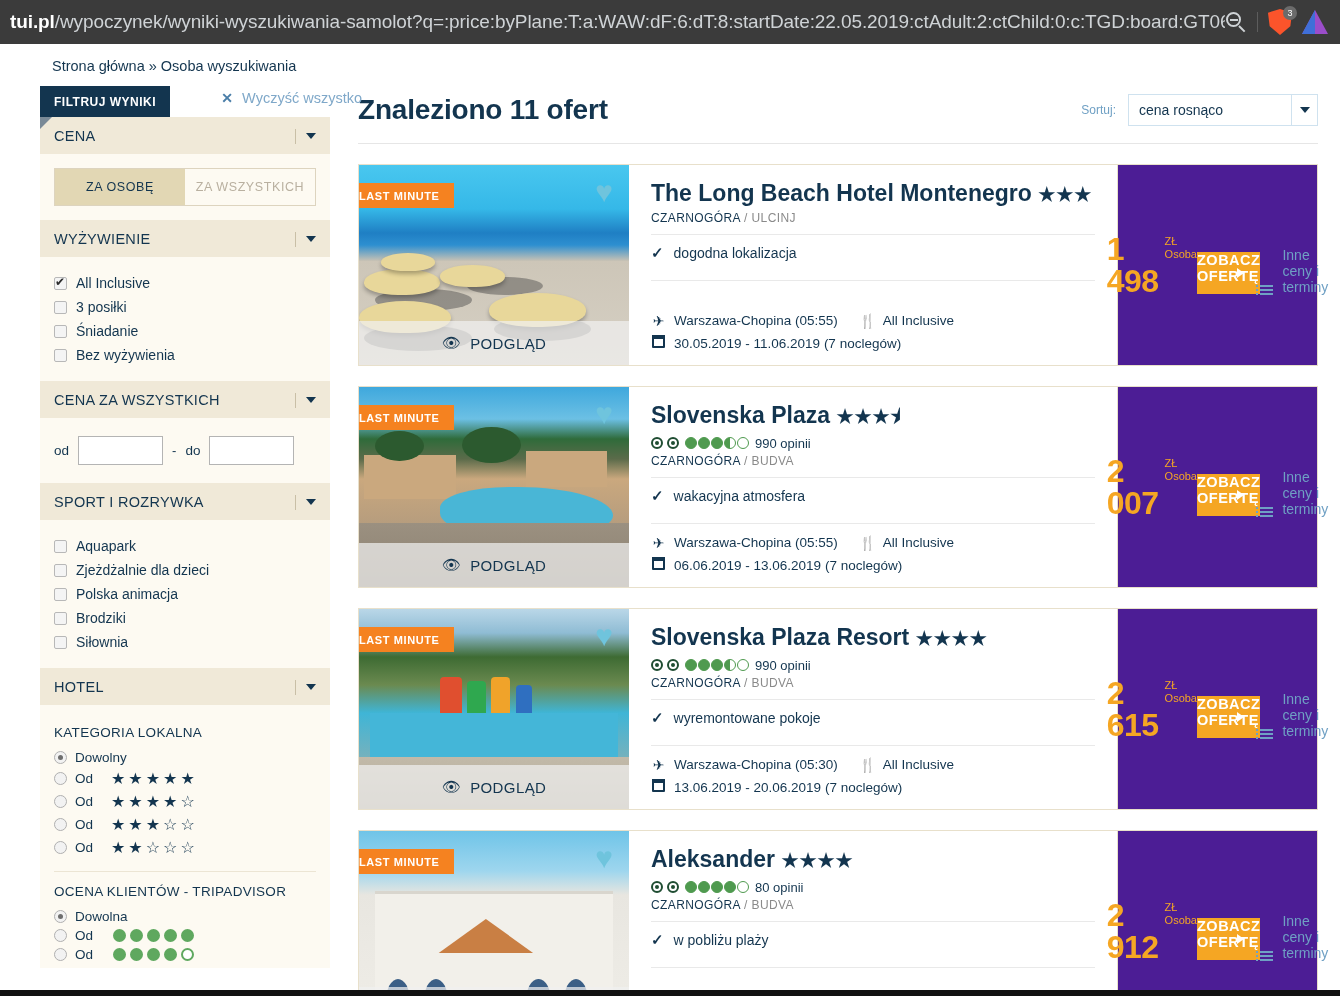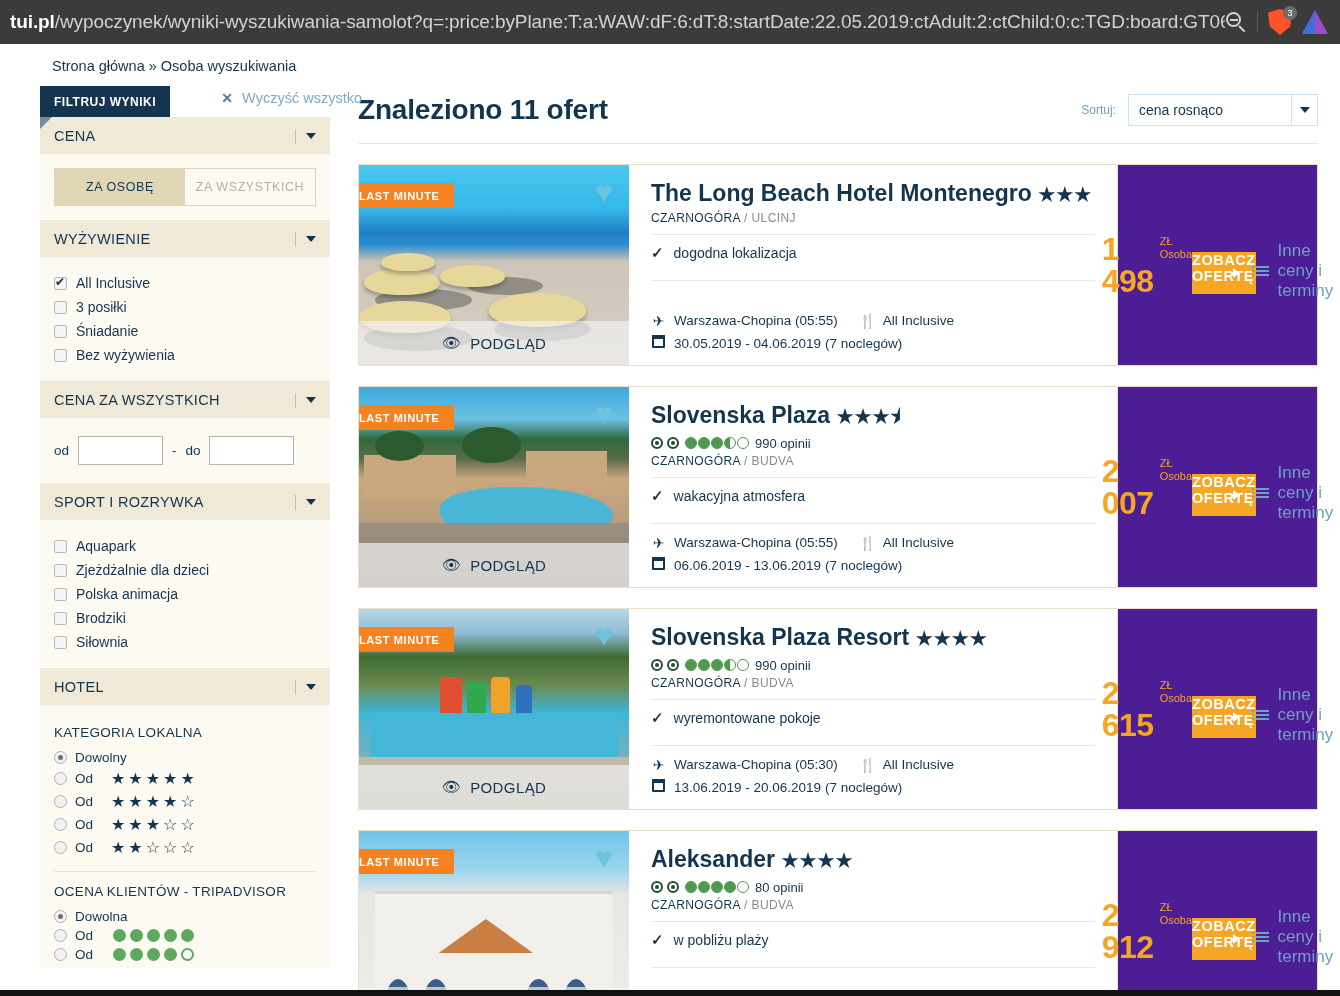--- a/index.html
+++ b/index.html
@@ -304,22 +304,22 @@
     margin-top: 16px; width: 186px; height: 42px; background: #f5a623; color: #fff;
     font-size: 14.5px; font-weight: bold; letter-spacing: .5px;
     display: flex; justify-content: center; position: relative;
   }
   .btn-offer .arrow {
     position: absolute; right: 16px; top: 50%; transform: translateY(-50%);
     width: 0; height: 0; border-top: 5px solid transparent;
     border-bottom: 5px solid transparent; border-left: 7px solid #fff;
   }
   .other-prices {
-    margin-top: 12px; display: flex; align-items: center; gap: 9px;
-    font-size: 17px; color: #6fa0c4;
+    margin-top: 12px; display: flex; align-items: flex-end; gap: 9px;
+    font-size: 14px; color: #6fa0c4;
   }
   .list-ic { display: flex; flex-direction: column; gap: 2px; }
   .list-ic i {
     display: block; width: 13px; height: 2px; background: #6fa0c4; position: relative;
   }
   .list-ic i::before {
     content: ""; position: absolute; left: -4px; top: 0; width: 2px; height: 2px;
     background: #6fa0c4;
   }
 
@@ -615,21 +615,21 @@
           <div class="offer-meta">
             <div class="meta-line">
               <span class="meta-ic">✈</span>
               <span>Warszawa-Chopina (05:55)</span>
               <span class="meta-spacer"></span>
               <span class="meta-ic">🍴</span>
               <span>All Inclusive</span>
             </div>
             <div class="meta-line">
               <span class="meta-ic"><span class="cal-ic"></span></span>
-              <span>30.05.2019 - 04.06.2019 (7 noclegów)</span>
+              <span>30.05.2019 - 11.06.2019 (7 noclegów)</span>
             </div>
           </div>
         </div>
         <div class="offer-price">
           <div class="price-line">
             <span class="price-amount">1 498</span>
             <span class="price-unit"><span>ZŁ</span><br><span>Osoba</span></span>
           </div>
           <div class="btn-offer">
             <span>ZOBACZ OFERTĘ</span>

